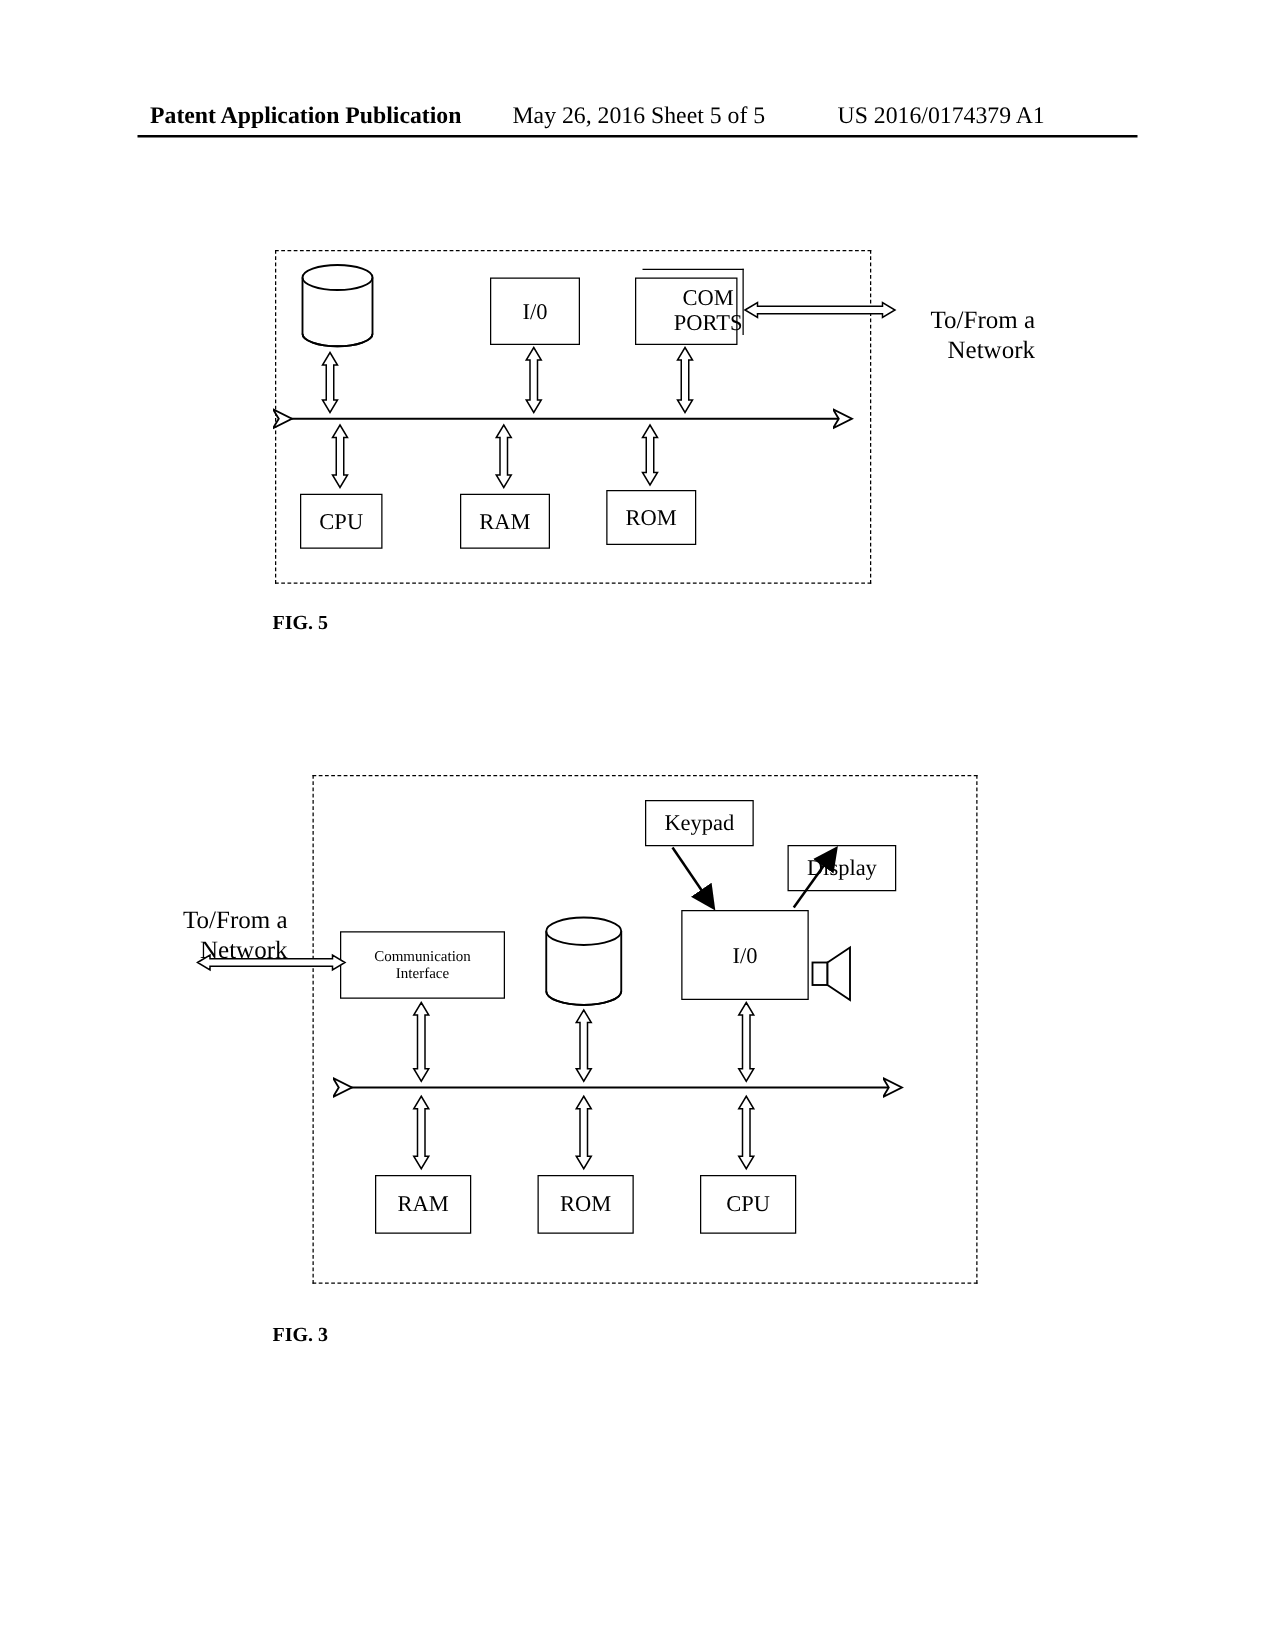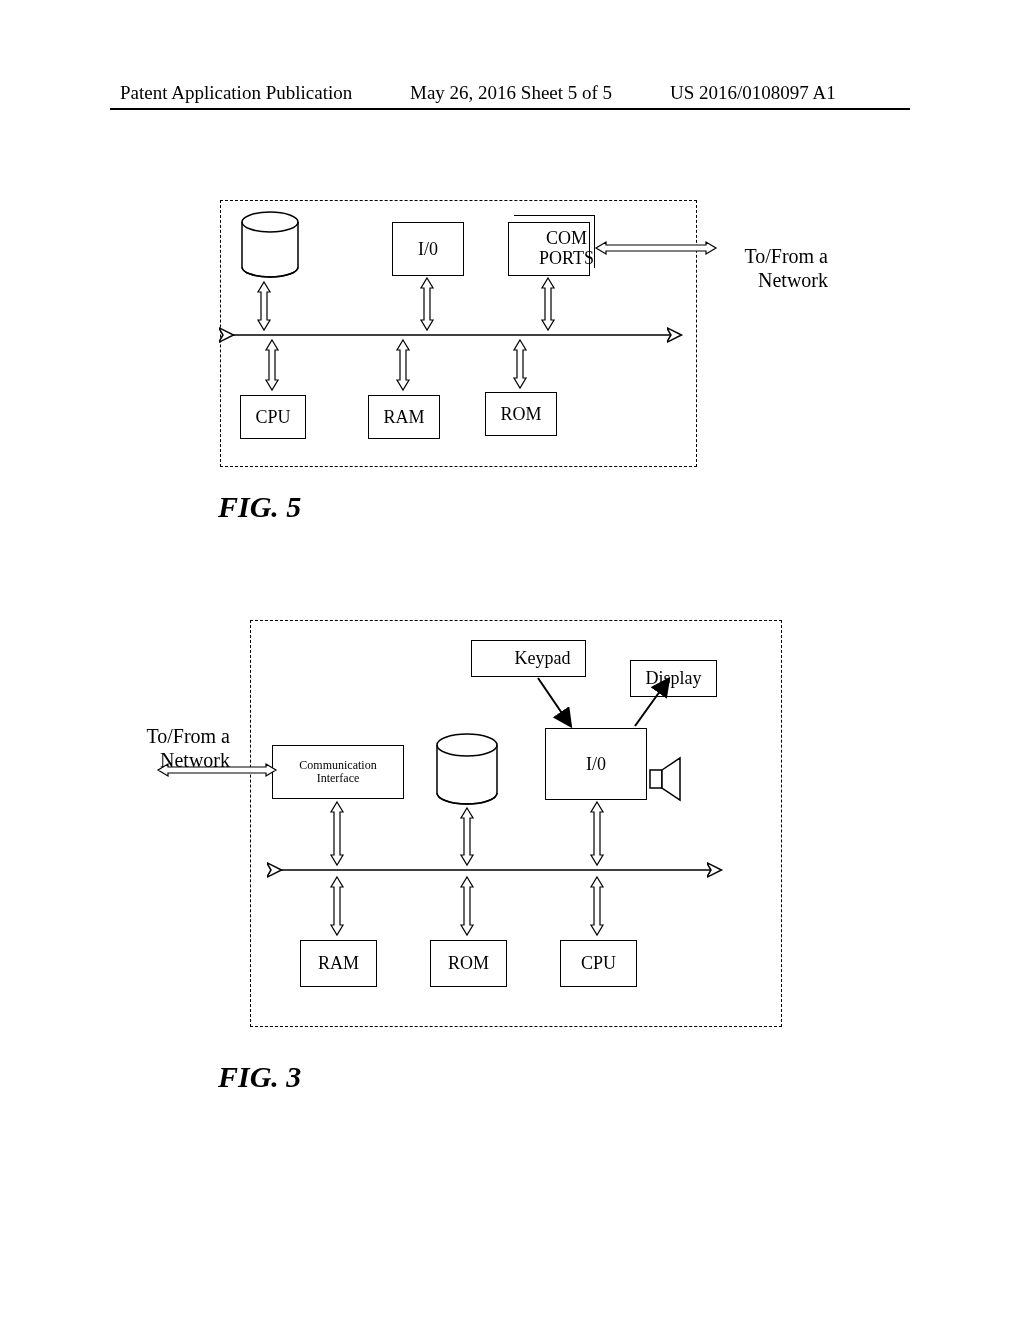--- a/index.html
+++ b/index.html
@@ -12,21 +12,21 @@
     position: relative;
   }
   .header {
     position: absolute;
     top: 82px;
     left: 0;
     width: 1024px;
     display: flex;
     font-size: 19px;
   }
-  .header .left { position:absolute; left:120px; font-weight:normal; }
+  .header .left { position:absolute; left:120px; font-weight:bold; }
   .header .center { position:absolute; left:388px;margin-left:22px; }
   .header .right { position:absolute; left:670px; }
   .hr {
     position: absolute;
     top: 108px;
     left: 110px;
     width: 800px;
     height: 2px;
     background: #000;
   }
@@ -45,33 +45,32 @@
     border: 1.5px dashed #000;
   }
   .label {
     position: absolute;
     font-size: 20px;
     text-align: right;
     line-height: 1.2;
   }
   .caption {
     position: absolute;
-    font-size: 30px;
+    font-size: 16px;
     font-weight: bold;
-    font-style: italic;
   }
   svg.overlay { position:absolute; top:0; left:0; }
 </style>
 </head>
 <body>
 
 <div class="header">
   <div class="left">Patent Application Publication</div>
   <div class="center">May 26, 2016  Sheet 5 of 5</div>
-  <div class="right">US 2016/0108097 A1</div>
+  <div class="right">US 2016/0174379 A1</div>
 </div>
 <div class="hr"></div>
 
 <div class="dashed-box" style="left:220px; top:200px; width:475px; height:265px;"></div>
 
 <svg class="overlay" width="1024" height="1320">
 
   <g stroke="#000" stroke-width="1.5" fill="#fff">
     <ellipse cx="270" cy="222" rx="28" ry="10"></ellipse>
     <path d="M242 222 v45 a28 10 0 0 0 56 0 v-45" fill="none"></path>
@@ -130,24 +129,24 @@
 
   <g stroke="#000" stroke-width="1.2" fill="#fff">
     <path d="M596 248 l10 -6 v3 h100 v-3 l10 6 l-10 6 v-3 h-100 v3 z"></path>
   </g>
 </svg>
 
 <div class="caption" style="left:218px; top:490px;">FIG. 5</div>
 
 <div class="dashed-box" style="left:250px; top:620px; width:530px; height:405px;"></div>
 
-<div class="box" style="left:471px; top:640px; width:85px; height:35px;padding-left:28px;">
+<div class="box" style="left:516px; top:640px; width:85px; height:35px;">
   <span>Keypad</span>
 </div>
-<div class="box" style="left:630px; top:660px; width:85px; height:35px;">
+<div class="box" style="left:630px; top:676px; width:85px; height:35px;">
   <span>Display</span>
 </div>
 
 <div class="box" style="left:272px; top:745px; width:130px; height:52px; font-size:12px; line-height:1.1;">
   <span style="white-space:pre;">Communication
 Interface</span>
 </div>
 
 <svg class="overlay" width="1024" height="1320">
   <g stroke="#000" stroke-width="1.5" fill="#fff">

